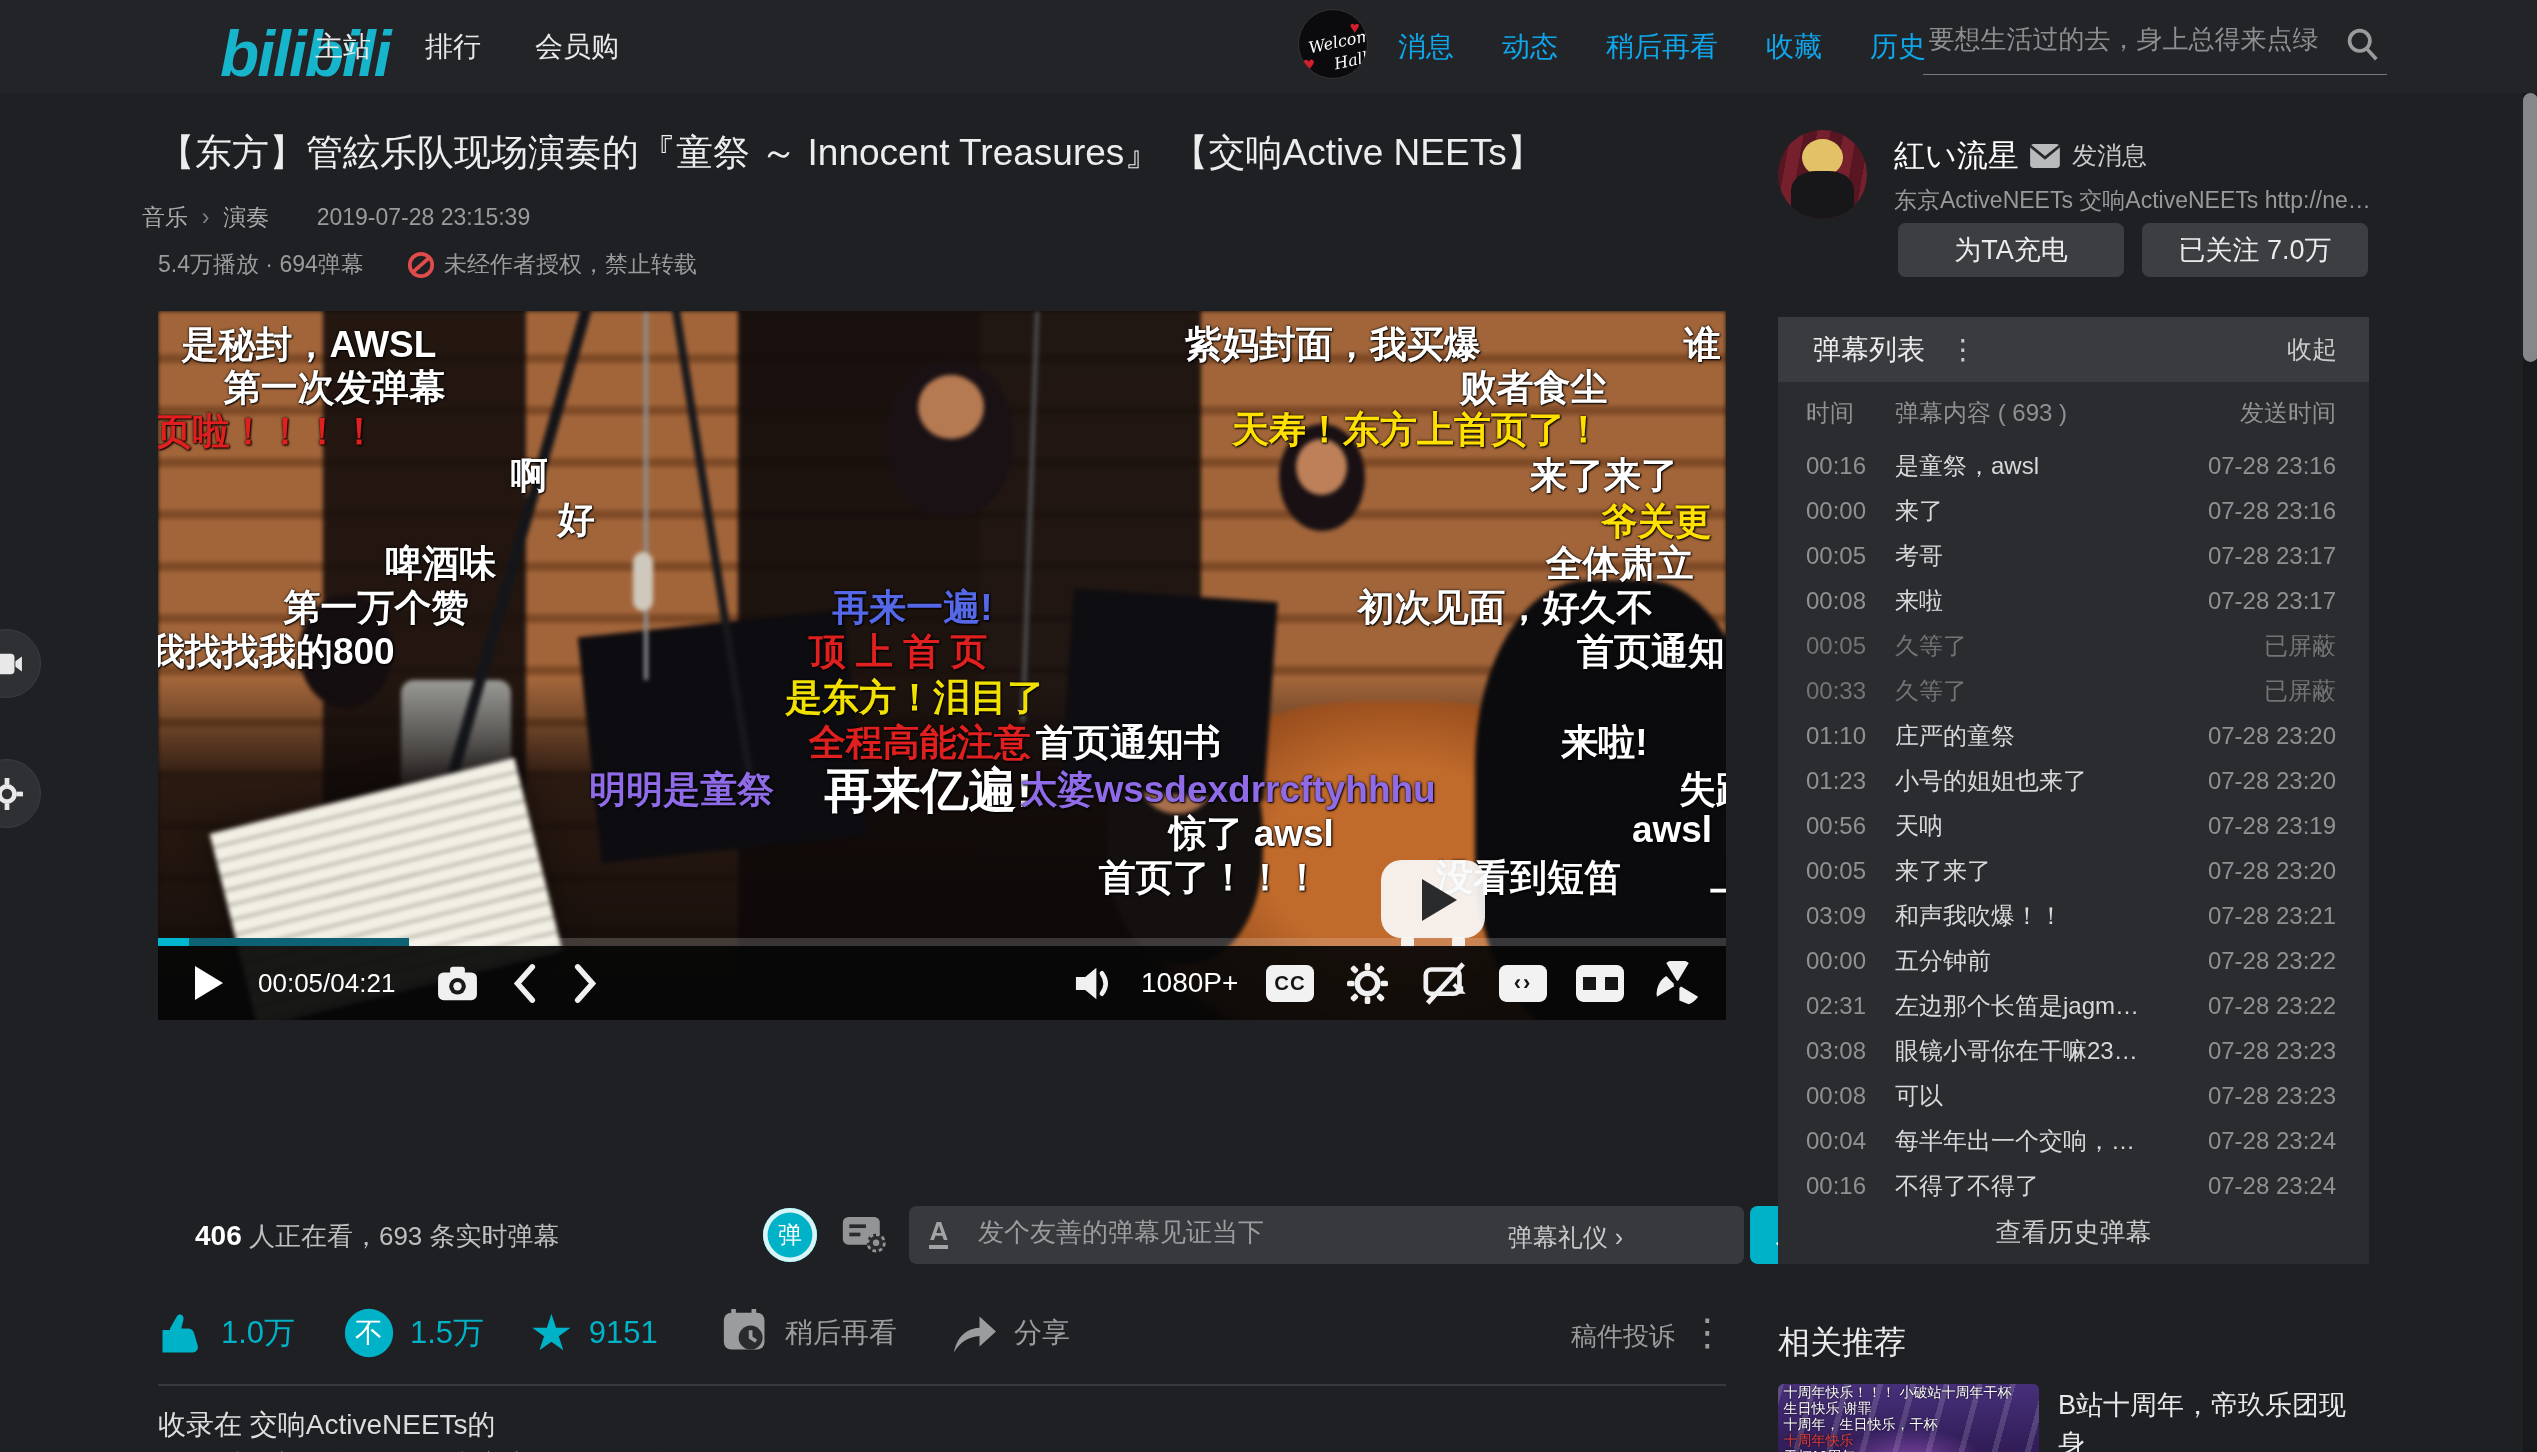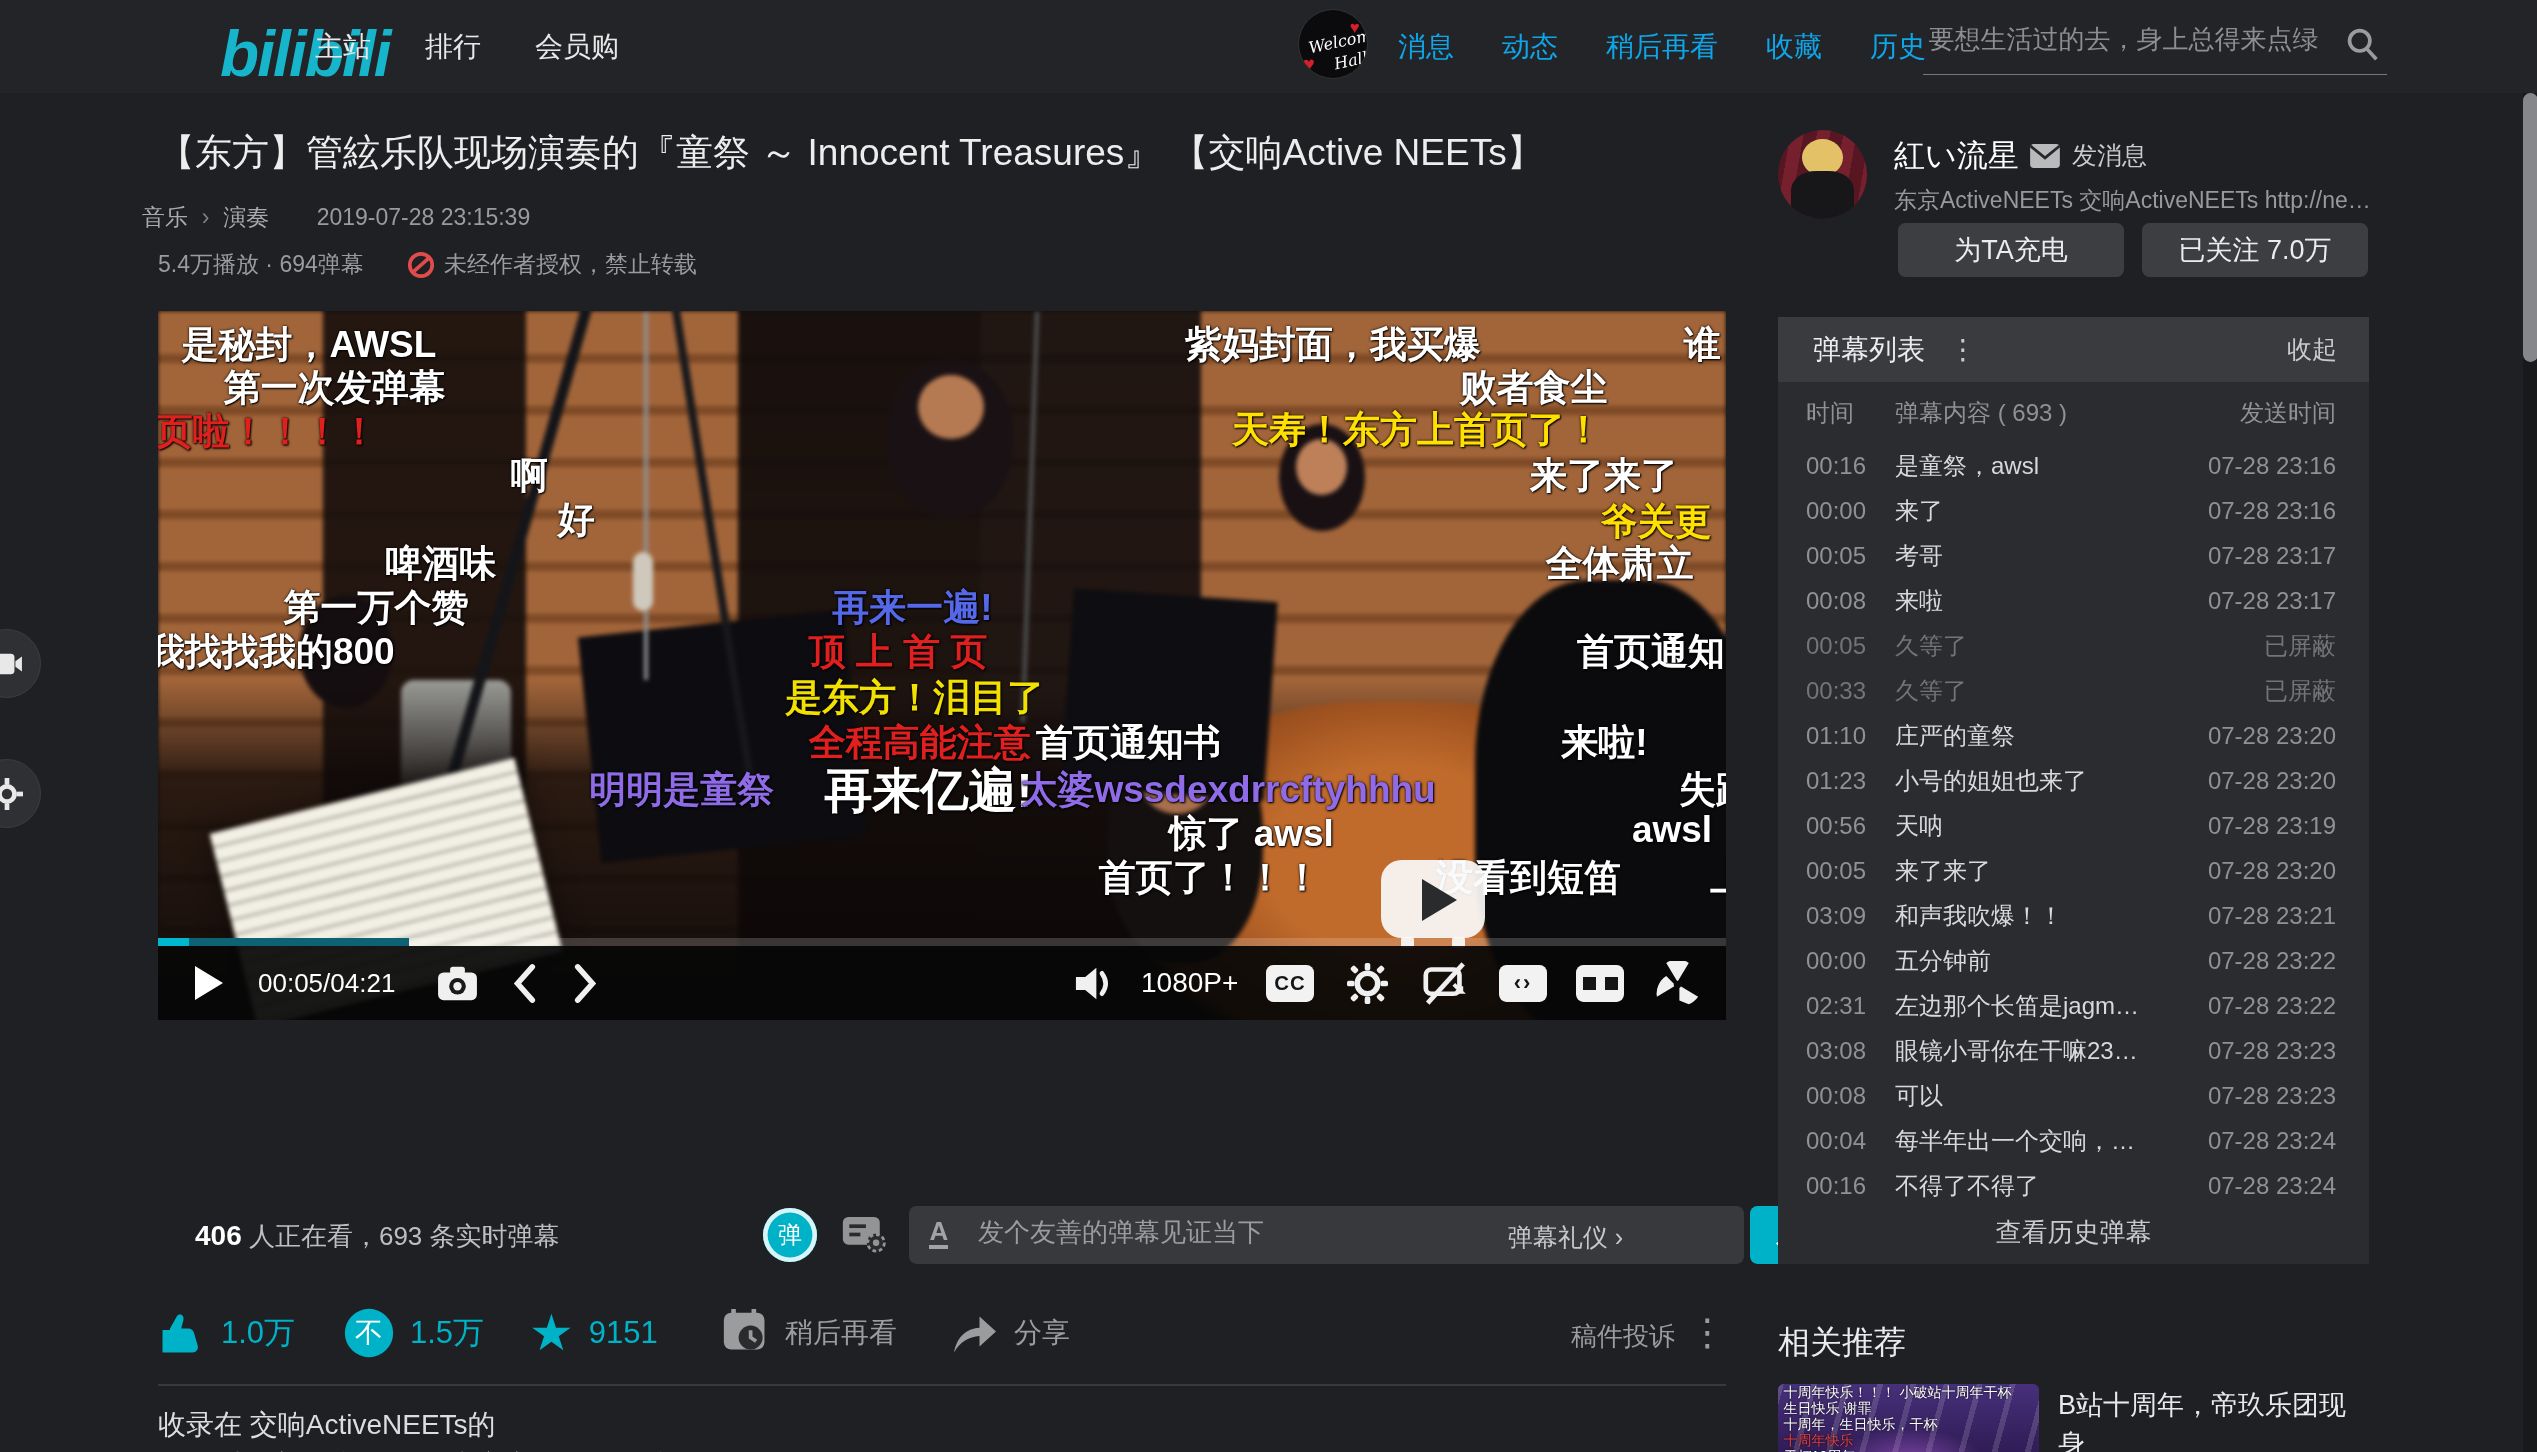--- a/index.html
+++ b/index.html
@@ -270,20 +270,21 @@
         <span class="dm" style="left: -2.5%; top: 13.6%; color: rgb(224, 31, 31);">首页啦！！！！</span>
         <span class="dm" style="left: 68.5%; top: 13.3%; color: rgb(255, 224, 0);">天寿！东方上首页了！</span>
         <span class="dm" style="left: 22.5%; top: 19.8%; color: rgb(255, 255, 255);">啊</span>
         <span class="dm" style="left: 87.5%; top: 19.8%; color: rgb(255, 255, 255);">来了来了</span>
         <span class="dm" style="left: 25.5%; top: 26%; color: rgb(255, 255, 255);">好</span>
         <span class="dm" style="left: 92%; top: 26.3%; color: rgb(255, 224, 0);">爷关更</span>
         <span class="dm" style="left: 14.5%; top: 32.2%; color: rgb(255, 255, 255);">啤酒味</span>
         <span class="dm" style="left: 88.5%; top: 32.2%; color: rgb(255, 255, 255);">全体肃立</span>
         <span class="dm" style="left: 8%; top: 38.4%; color: rgb(255, 255, 255);">第一万个赞</span>
         <span class="dm" style="left: 43%; top: 38.4%; color: rgb(84, 104, 232);">再来一遍!</span>
+        <span class="dm" style="left: 76.5%; top: 38.4%; color: rgb(255, 255, 255);">初次见面，好久不</span>
         <span class="dm" style="left: -3%; top: 44.6%; color: rgb(255, 255, 255);">等我找找我的800</span>
         <span class="dm" style="left: 41.5%; top: 44.6%; color: rgb(224, 31, 31);">顶 上 首 页</span>
         <span class="dm" style="left: 90.5%; top: 44.6%; color: rgb(255, 255, 255);">首页通知</span>
         <span class="dm" style="left: 40%; top: 51%; color: rgb(242, 224, 0);">是东方！泪目了</span>
         <span class="dm" style="left: 41.5%; top: 57.4%; color: rgb(224, 31, 31);">全程高能注意</span>
         <span class="dm" style="left: 56%; top: 57.4%; color: rgb(255, 255, 255);">首页通知书</span>
         <span class="dm" style="left: 89.5%; top: 57.4%; color: rgb(255, 255, 255);">来啦!</span>
         <span class="dm" style="left: 27.5%; top: 64%; color: rgb(143, 107, 232);">明明是童祭</span>
         <span class="dm" style="left: 42.5%; top: 63.2%; color: rgb(255, 255, 255); font-size: 48px;">再来亿遍!</span>
         <span class="dm" style="left: 55%; top: 64%; color: rgb(143, 107, 232);">太婆wssdexdrrcftyhhhu</span>

